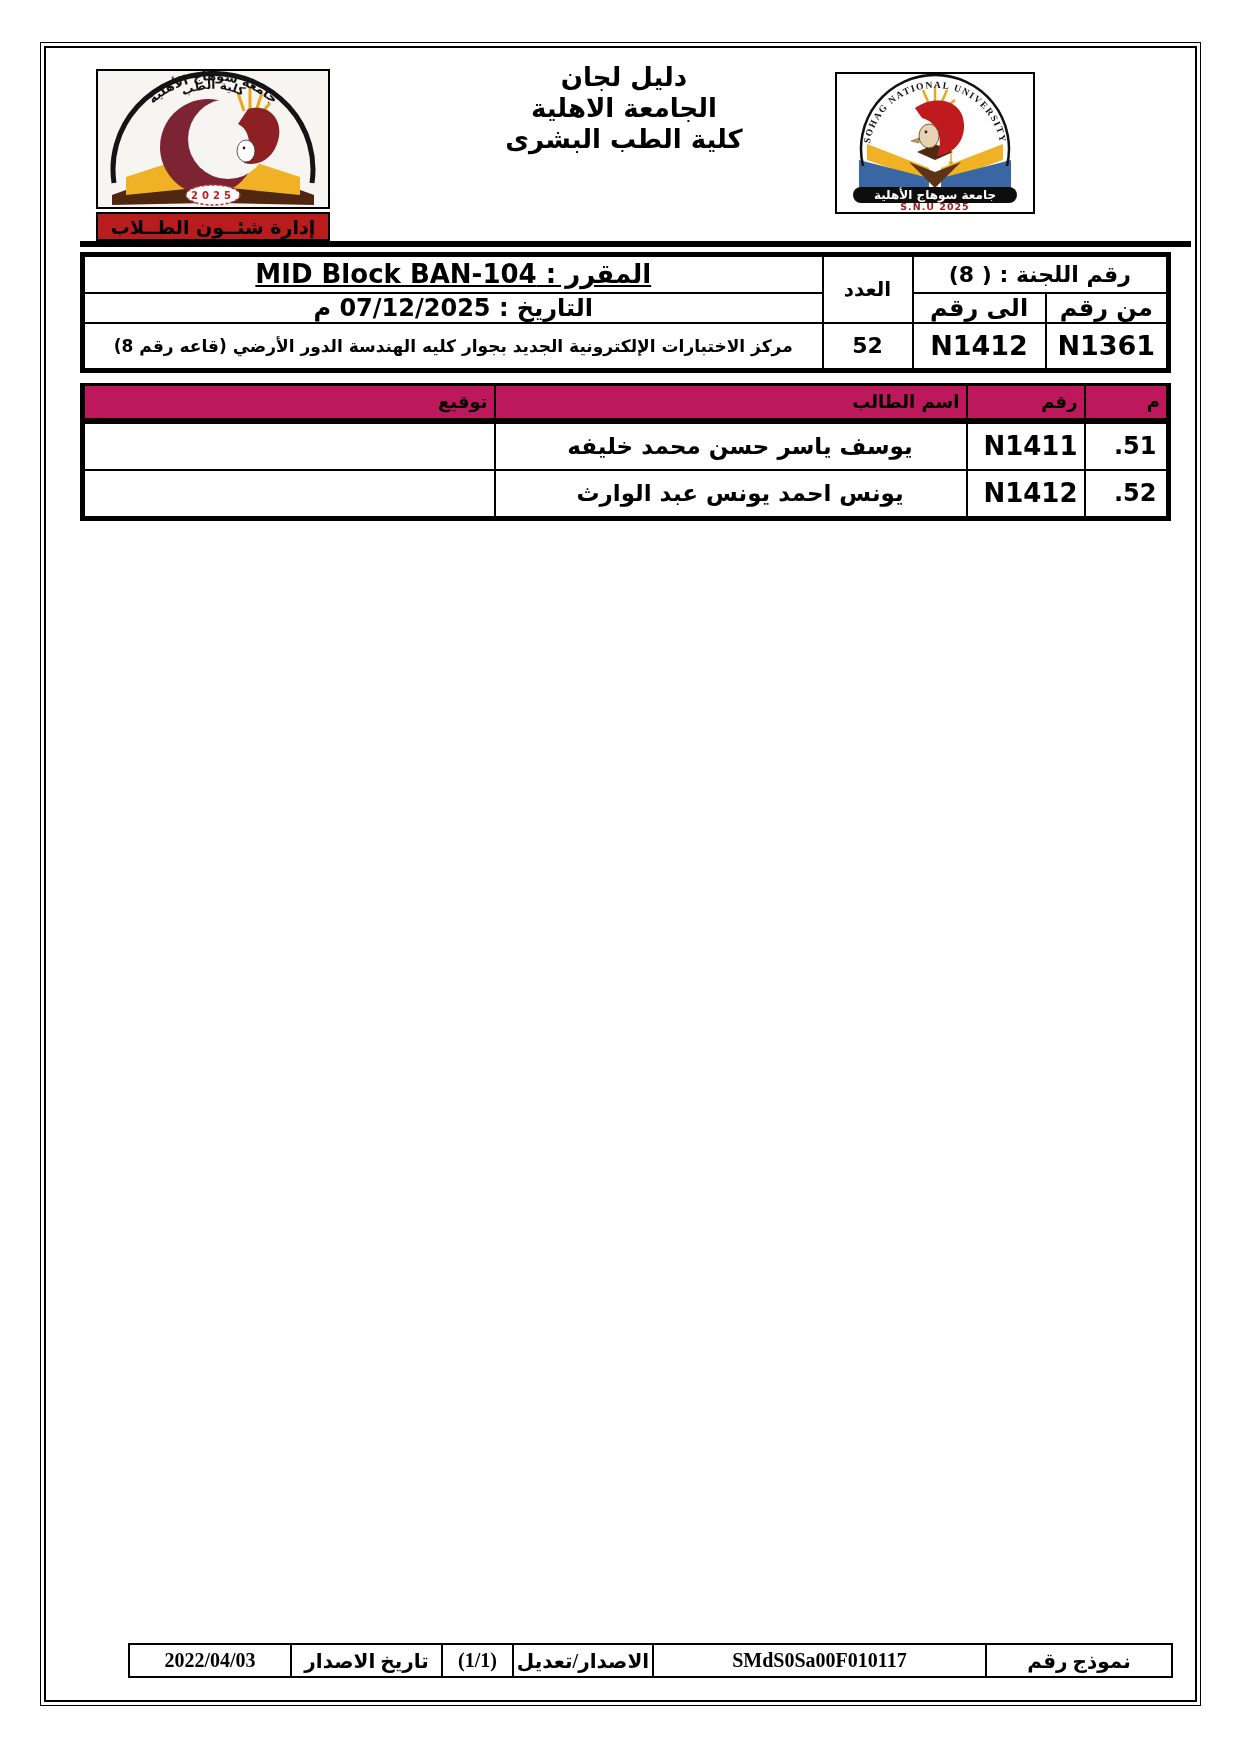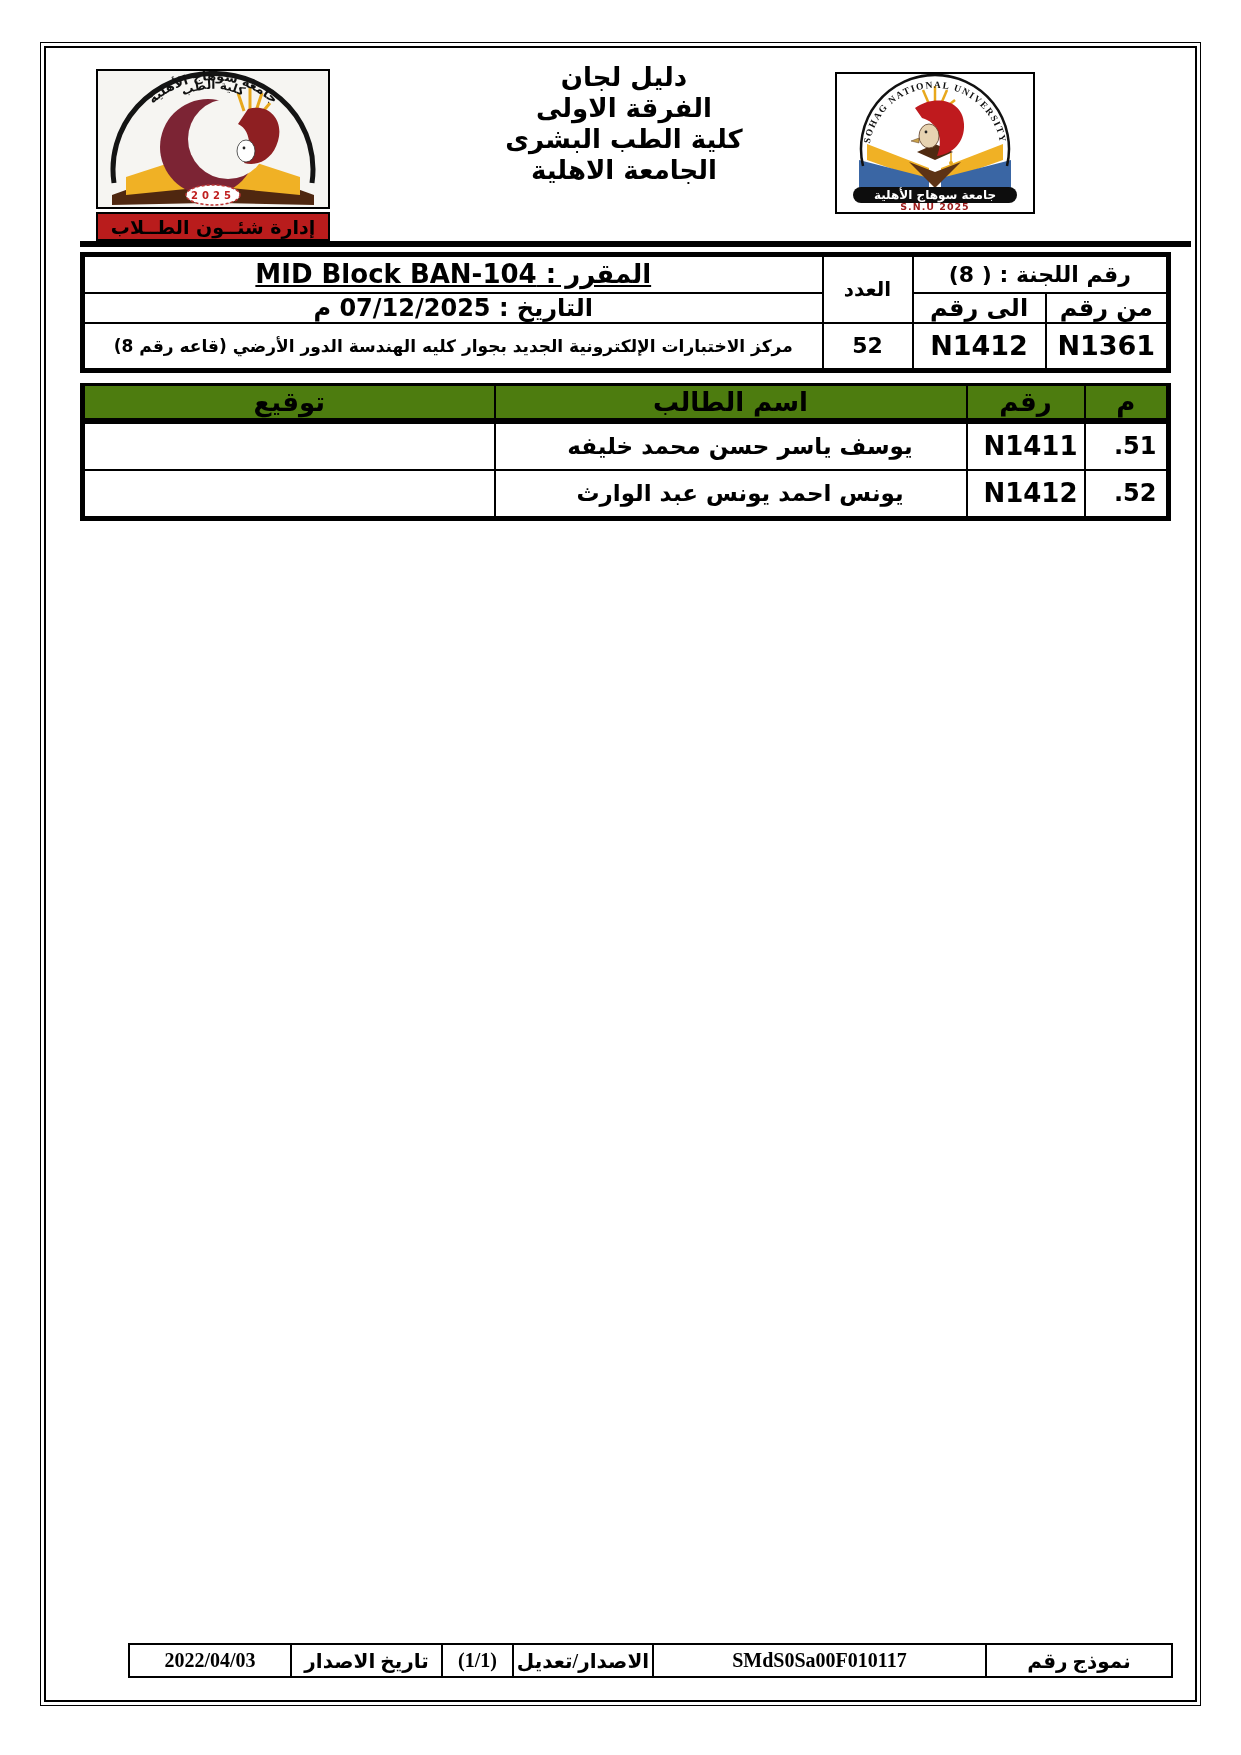--- a/index.html
+++ b/index.html
@@ -31,21 +31,21 @@
   .cell-count-h  { font-size:20px; }
   .cell-comm     { font-size:22px; }
   .cell-date     { font-size:24px; height:29px; }
   .cell-range-h  { font-size:24px; }
   .cell-loc      { font-size:17px; height:48px; }
   .cell-count-v  { font-size:22px;margin-left:44px; }
   .cell-range-v  { font-size:27px; font-family:"DejaVu Sans",sans-serif; }
 
   .students-table { position:absolute; left:80px; top:383px; width:1091px; direction:rtl; border:5px solid #000; border-top:3px solid #000; }
   .students-table td { border:2px solid #000; font-weight:bold; text-align:center; vertical-align:middle; padding:0 6px; }
-  .students-table .hdr td { background:#4d7c0f; font-size:26px; height:36px; border-bottom:6px solid #000; }
+  .students-table .hdr td { background:#be185d; font-size:18px; height:36px; border-bottom:6px solid #000;text-align:right; }
   .students-table .row td { height:49px;padding-left:25px; }
   .cell-serial { font-size:24px; direction:ltr; }
   .cell-stno   { font-size:26px; }
   .cell-name   { font-size:23px; }
 
   
   .footer-table { position:absolute; left:128px; top:1643px; width:1045px; direction:rtl;
                   font-family:"Liberation Serif","DejaVu Sans",serif; }
   .footer-table td { border:2px solid #000; font-weight:bold; font-size:20px; text-align:center; vertical-align:middle; height:33px;margin-left:16px; }
   .ft-latin { direction:ltr; }
@@ -95,23 +95,22 @@
 
       <ellipse cx="115" cy="124" rx="27" ry="10" fill="#ffffff" stroke="#bb3333" stroke-width="1.5" stroke-dasharray="3,2"></ellipse>
       <text x="115" y="128" text-anchor="middle" font-size="10" font-weight="bold" fill="#c02020" letter-spacing="4">2025</text>
     </svg>
   </div>
   <div class="admin-box">إدارة شئــون الطــلاب</div>
 </div>
 
 <div class="center-title">
   <div>دليل لجان</div>
-  <div>الفرقة الاولى</div>
+  <div>الجامعة الاهلية</div>
   <div>كلية الطب البشرى</div>
-  <div>الجامعة الاهلية</div>
 </div>
 
 <div class="right-logo">
   <svg width="196" height="138" viewBox="0 0 196 138">
     <rect x="0" y="0" width="196" height="138" fill="#ffffff"></rect>
 
     <polygon points="30,70 92,94 92,108 30,86" fill="#f0b125"></polygon>
     <polygon points="166,70 104,94 104,108 166,86" fill="#f0b125"></polygon>
 
     <polygon points="22,86 92,104 92,124 22,114" fill="#3a66a4"></polygon>

